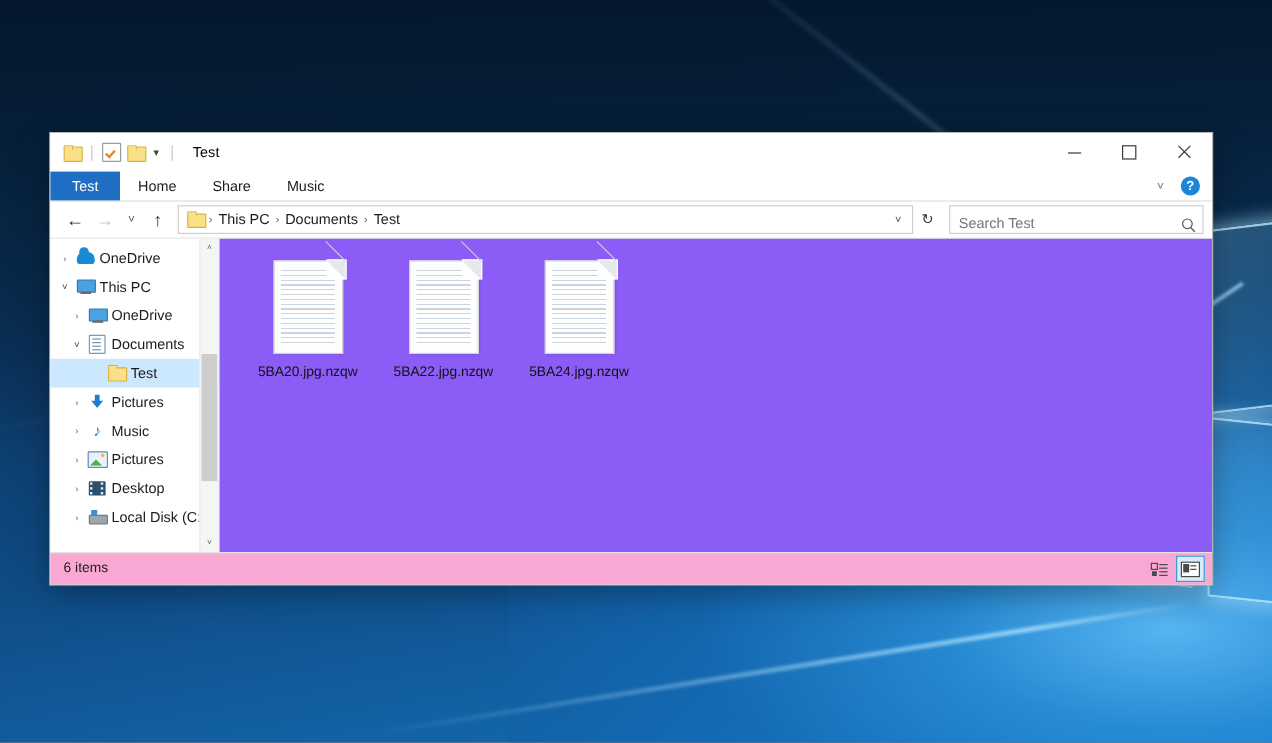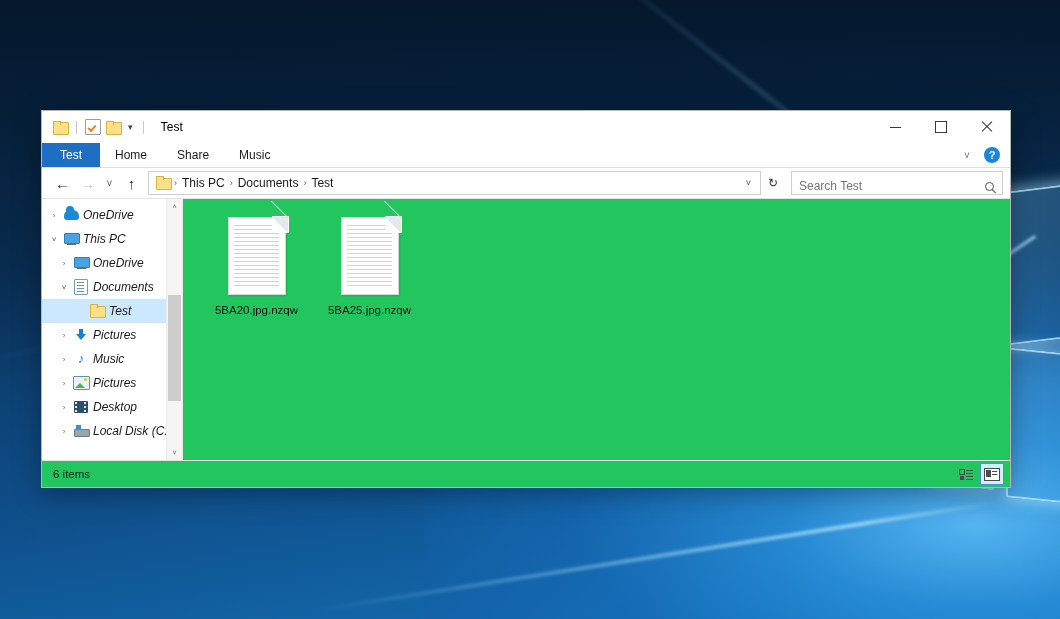--- a/index.html
+++ b/index.html
@@ -231,21 +231,21 @@
   .tree-item {
     height: 24px; display: flex; align-items: center; font-size: 12px; color: #1b1b1b;
     cursor: default; padding-right: 4px; white-space: nowrap;
   }
   .tree-item.selected { background: #cce8ff; }
   .tw-arrow {
     width: 16px; text-align: center; font-size: 8px; color: #717171; flex: none;
   }
   .tw-arrow.open { color: #4a4a4a; }
   .tw-icon { width: 18px; display: flex; align-items: center; justify-content: center; flex: none; }
-  .tw-label { padding-left: 3px; font-style: italic; }
+  .tw-label { padding-left: 3px; }
 
   .ic-cloud {
     width: 15px; height: 10px; background: #1a8ad4; border-radius: 6px 6px 3px 3px; position: relative;
   }
   .ic-cloud::before {
     content: ""; position: absolute; left: 2px; top: -4px; width: 8px; height: 8px;
     background: #1a8ad4; border-radius: 50%;
   }
   .ic-pc {
     width: 15px; height: 12px; position: relative;
@@ -324,21 +324,21 @@
     height: 15px; display: flex; align-items: center; justify-content: center;
     font-size: 7px; color: #606060; cursor: default;
   }
   .ns-arrow.bottom { position: absolute; bottom: 0; left: 0; right: 0; }
   .ns-thumb {
     position: absolute; left: 1px; right: 1px; top: 96px; height: 106px; background: #cdcdcd; cursor: default;
   }
 
   
   .content {
-    flex: 1; background: #22c55e; position: relative; padding: 14px 0 0 0; min-width: 0;
+    flex: 1; background: #8b5cf6; position: relative; padding: 14px 0 0 0; min-width: 0;
   }
   .filegrid {
     display: flex; flex-wrap: wrap; padding-left: 17px; gap: 0px;
   }
   .fileitem {
     width: 113px; display: flex; flex-direction: column; align-items: center;
     padding: 4px 0 6px 0; cursor: default;
   }
   .fileicon {
     width: 62px; height: 78px; position: relative; margin-bottom: 8px;
@@ -368,21 +368,21 @@
     transform: rotate(45deg); transform-origin: right top;
   }
   .filename {
     font-size: 11.5px; color: #111; text-align: center; line-height: 14px; max-width: 108px;
     white-space: nowrap; overflow: hidden; text-overflow: ellipsis;
   }
 
   
   .statusbar {
     height: 26px; border-top: 1px solid #e3e3e3; display: flex; align-items: center;
-    padding: 0 6px 0 11px; font-size: 11.5px; color: #1b1b1b; background: #22c55e; flex: none;
+    padding: 0 6px 0 11px; font-size: 11.5px; color: #1b1b1b; background: #f9a8d4; flex: none;
   }
   .sb-spacer { flex: 1; }
   .viewbtn {
     width: 22px; height: 20px; display: flex; align-items: center; justify-content: center;
     margin-left: 2px; cursor: default; border: 1px solid transparent;
   }
   .viewbtn.active { border-color: #3d9ad4; background: #d7ecfa; }
   .vb-details {
     width: 14px; height: 11px; position: relative;
   }
@@ -581,34 +581,45 @@
                   <div class="page-lines"></div>
                 </div>
               <div class="page-fold-mask"></div>
               <div class="page-fold"></div>
               <div class="page-fold-edge"></div>
             </div>
             <div class="filename">5BA20.jpg.nzqw</div>
           </div>
 
 
-
-
-
           <div class="fileitem">
             <div class="fileicon">
               <div class="page">
                   <div class="page-lines"></div>
                 </div>
               <div class="page-fold-mask"></div>
               <div class="page-fold"></div>
               <div class="page-fold-edge"></div>
             </div>
-            <div class="filename">5BA25.jpg.nzqw</div>
+            <div class="filename">5BA22.jpg.nzqw</div>
           </div>
+
+
+          <div class="fileitem">
+            <div class="fileicon">
+              <div class="page">
+                  <div class="page-lines"></div>
+                </div>
+              <div class="page-fold-mask"></div>
+              <div class="page-fold"></div>
+              <div class="page-fold-edge"></div>
+            </div>
+            <div class="filename">5BA24.jpg.nzqw</div>
+          </div>
+
 
         </div>
       </div>
     </div>
 
     <div class="statusbar">
       <span>6 items</span>
       <span class="sb-spacer"></span>
       <div class="viewbtn">
           <span class="vb-details"></span>

